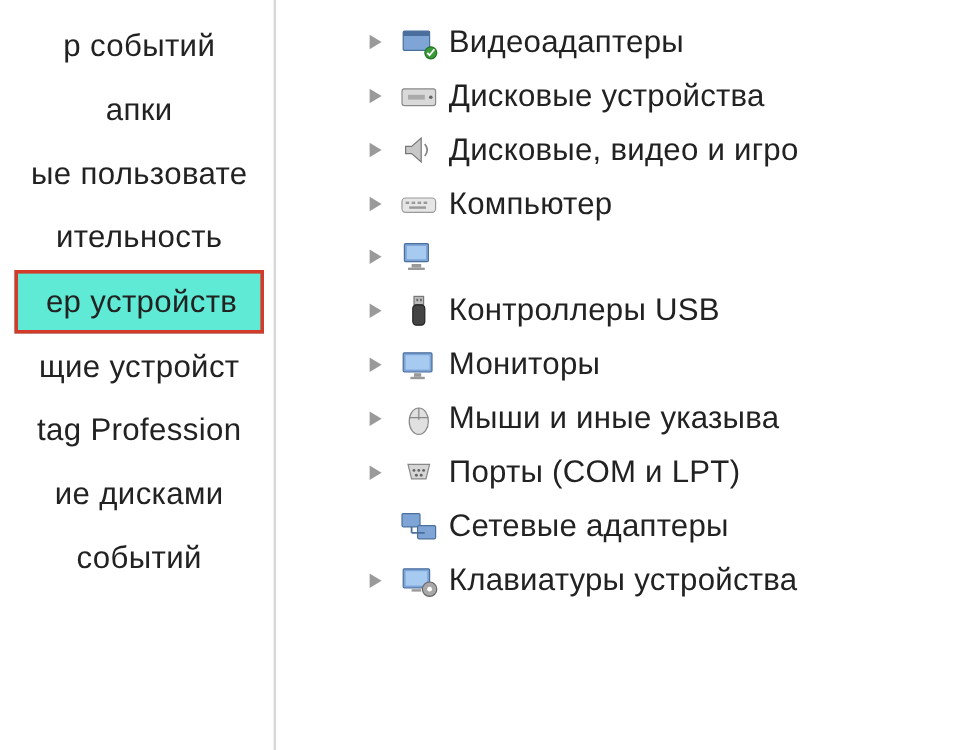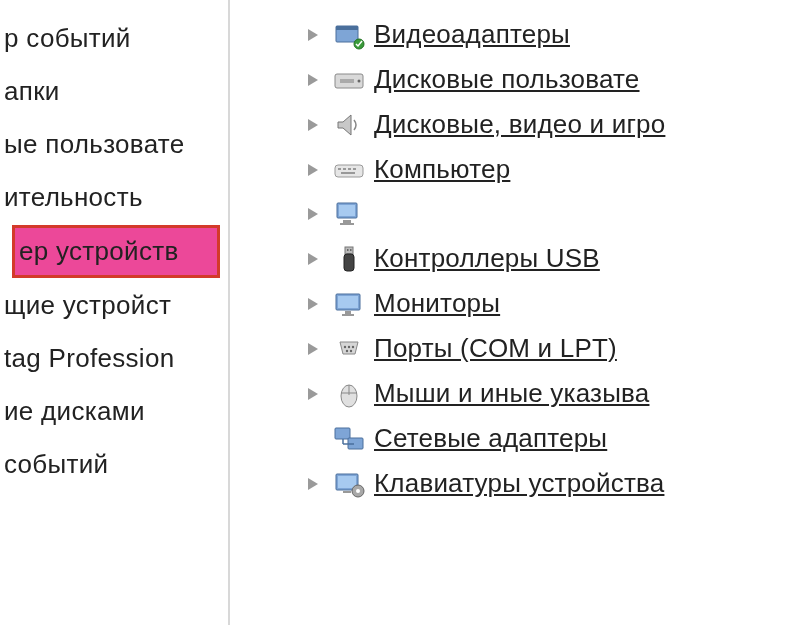--- a/index.html
+++ b/index.html
@@ -18,46 +18,45 @@
       background: #fff;
       border-right: 2px solid #d8d8d8;
       overflow: hidden;
       display: flex;
       flex-direction: column;
       padding-top: 12px;
     }
     .left-item {
       white-space: nowrap;
       padding: 11px 0 11px 4px;
-      text-align: left;
+      text-align: center;
       cursor: pointer;
       font-size: 26px;
       letter-spacing: 0.3px;
       text-overflow: clip;
       overflow: hidden;
     }
     .left-item.highlighted {
       border: 3px solid #d33a2a;
-      background: #ec4899;
+      background: #5eead4;
       padding: 8px 0 8px 4px;
       margin: 1px 8px 1px 12px;
     }
     .right-panel {
       flex: 1;
       padding-top: 12px;
       padding-left: 78px;
       overflow: hidden;
     }
     .tree-item {
       display: flex;
       align-items: center;
       gap: 8px;
       padding: 7px 0;
       cursor: pointer;
-      text-decoration: underline;
     }
     .expander {
       width: 0; height: 0;
       border-top: 6px solid transparent;
       border-bottom: 6px solid transparent;
       border-left: 10px solid #9a9a9a;
       margin-right: 6px;
       flex-shrink:0;
     }
     .expander.none { visibility: hidden; }
@@ -99,21 +98,21 @@
         </svg></div>
       <span class="tree-label">Видеоадаптеры</span>
     </div>
     <div class="tree-item">
       <div class="expander"></div>
       <div class="icon-box"><svg viewBox="0 0 34 30">
           <rect x="3" y="9" width="28" height="14" rx="2" fill="#d9d9d9" stroke="#8a8a8a"></rect>
           <rect x="8" y="14" width="14" height="4" fill="#aaa"></rect>
           <circle cx="27" cy="16" r="1.5" fill="#666"></circle>
         </svg></div>
-      <span class="tree-label">Дисковые пользовате</span>
+      <span class="tree-label">Дисковые устройства</span>
     </div>
     <div class="tree-item">
       <div class="expander"></div>
       <div class="icon-box"><svg viewBox="0 0 34 30">
           <path d="M6 12 h5 l8 -7 v20 l-8 -7 h-5 z" fill="#c8c8c8" stroke="#777"></path>
           <path d="M22 10 q4 5 0 10" fill="none" stroke="#888" stroke-width="1.5"></path>
         </svg></div>
       <span class="tree-label">Дисковые, видео и игро</span>
     </div>
     <div class="tree-item">
@@ -153,39 +152,39 @@
           <rect x="4" y="5" width="24" height="16" rx="1" fill="#7ea5d6" stroke="#4a6f9c"></rect>
           <rect x="6" y="7" width="20" height="12" fill="#a7caf0"></rect>
           <rect x="13" y="22" width="6" height="3" fill="#999"></rect>
           <rect x="10" y="25" width="12" height="2" fill="#999"></rect>
         </svg></div>
       <span class="tree-label">Мониторы</span>
     </div>
     <div class="tree-item">
       <div class="expander"></div>
       <div class="icon-box"><svg viewBox="0 0 34 30">
+          <ellipse cx="17" cy="17" rx="8" ry="11" fill="#e0e0e0" stroke="#888"></ellipse>
+          <line x1="17" y1="6" x2="17" y2="16" stroke="#888"></line>
+          <line x1="9" y1="14" x2="25" y2="14" stroke="#888"></line>
+        </svg></div>
+      <span class="tree-label">Мыши и иные указыва</span>
+    </div>
+    <div class="tree-item">
+      <div class="expander"></div>
+      <div class="icon-box"><svg viewBox="0 0 34 30">
           <path d="M8 8 h18 l-3 12 h-12 z" fill="#d6d6d6" stroke="#888"></path>
           <circle cx="13" cy="13" r="1.2" fill="#666"></circle>
           <circle cx="17" cy="13" r="1.2" fill="#666"></circle>
           <circle cx="21" cy="13" r="1.2" fill="#666"></circle>
           <circle cx="15" cy="17" r="1.2" fill="#666"></circle>
           <circle cx="19" cy="17" r="1.2" fill="#666"></circle>
         </svg></div>
       <span class="tree-label">Порты (COM и LPT)</span>
     </div>
     <div class="tree-item">
-      <div class="expander"></div>
-      <div class="icon-box"><svg viewBox="0 0 34 30">
-          <ellipse cx="17" cy="17" rx="8" ry="11" fill="#e0e0e0" stroke="#888"></ellipse>
-          <line x1="17" y1="6" x2="17" y2="16" stroke="#888"></line>
-          <line x1="9" y1="14" x2="25" y2="14" stroke="#888"></line>
-        </svg></div>
-      <span class="tree-label">Мыши и иные указыва</span>
-    </div>
-    <div class="tree-item">
       <div class="expander none"></div>
       <div class="icon-box"><svg viewBox="0 0 34 30">
           <rect x="3" y="4" width="15" height="11" rx="1" fill="#7ea5d6" stroke="#4a6f9c"></rect>
           <rect x="16" y="14" width="15" height="11" rx="1" fill="#7ea5d6" stroke="#4a6f9c"></rect>
           <line x1="11" y1="15" x2="11" y2="20" stroke="#4a6f9c" stroke-width="1.5"></line>
           <line x1="11" y1="20" x2="22" y2="20" stroke="#4a6f9c" stroke-width="1.5"></line>
         </svg></div>
       <span class="tree-label">Сетевые адаптеры</span>
     </div>
     <div class="tree-item">

